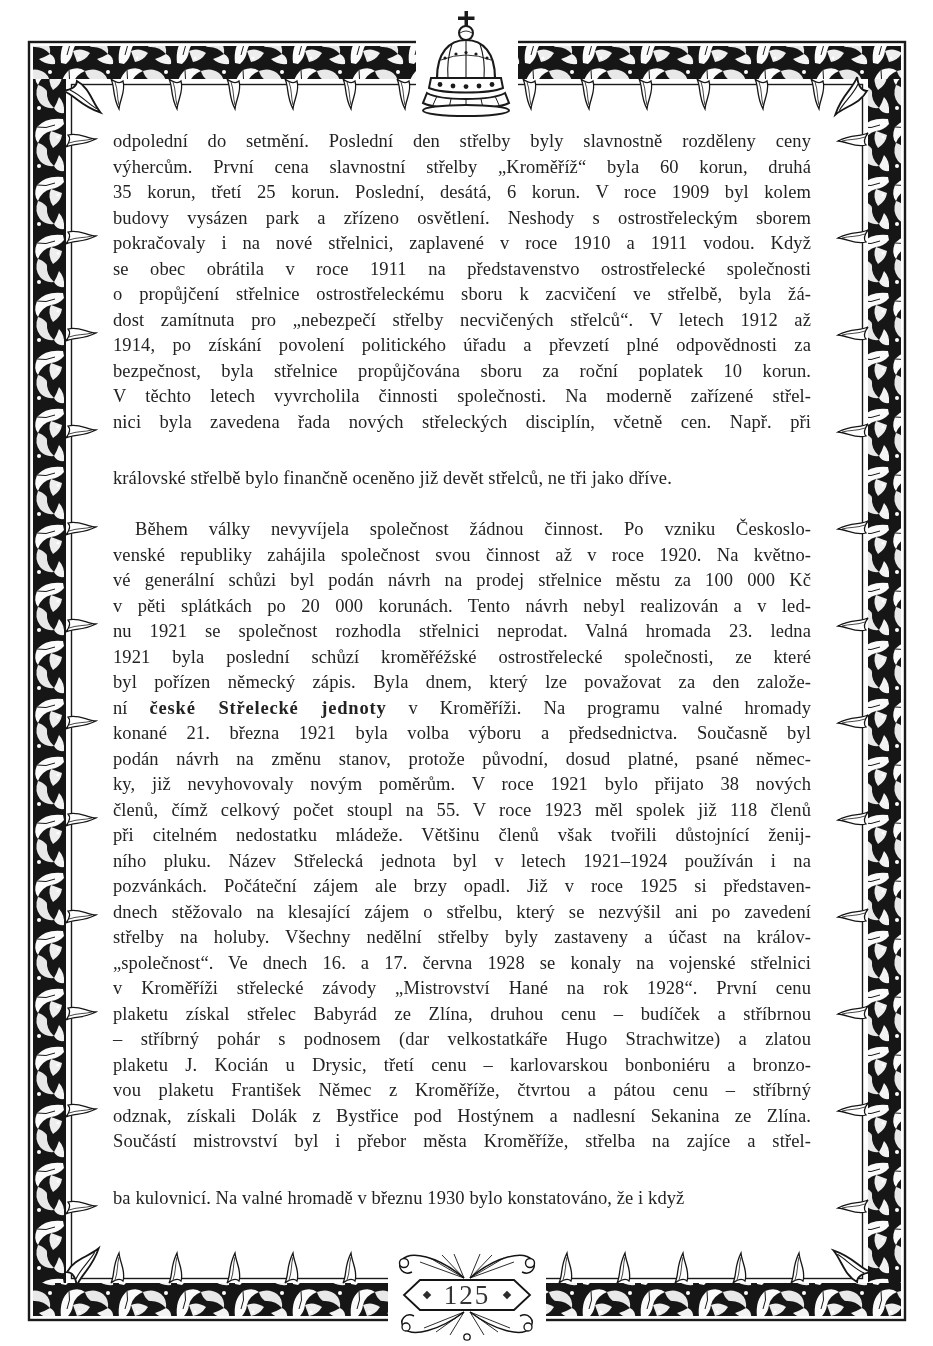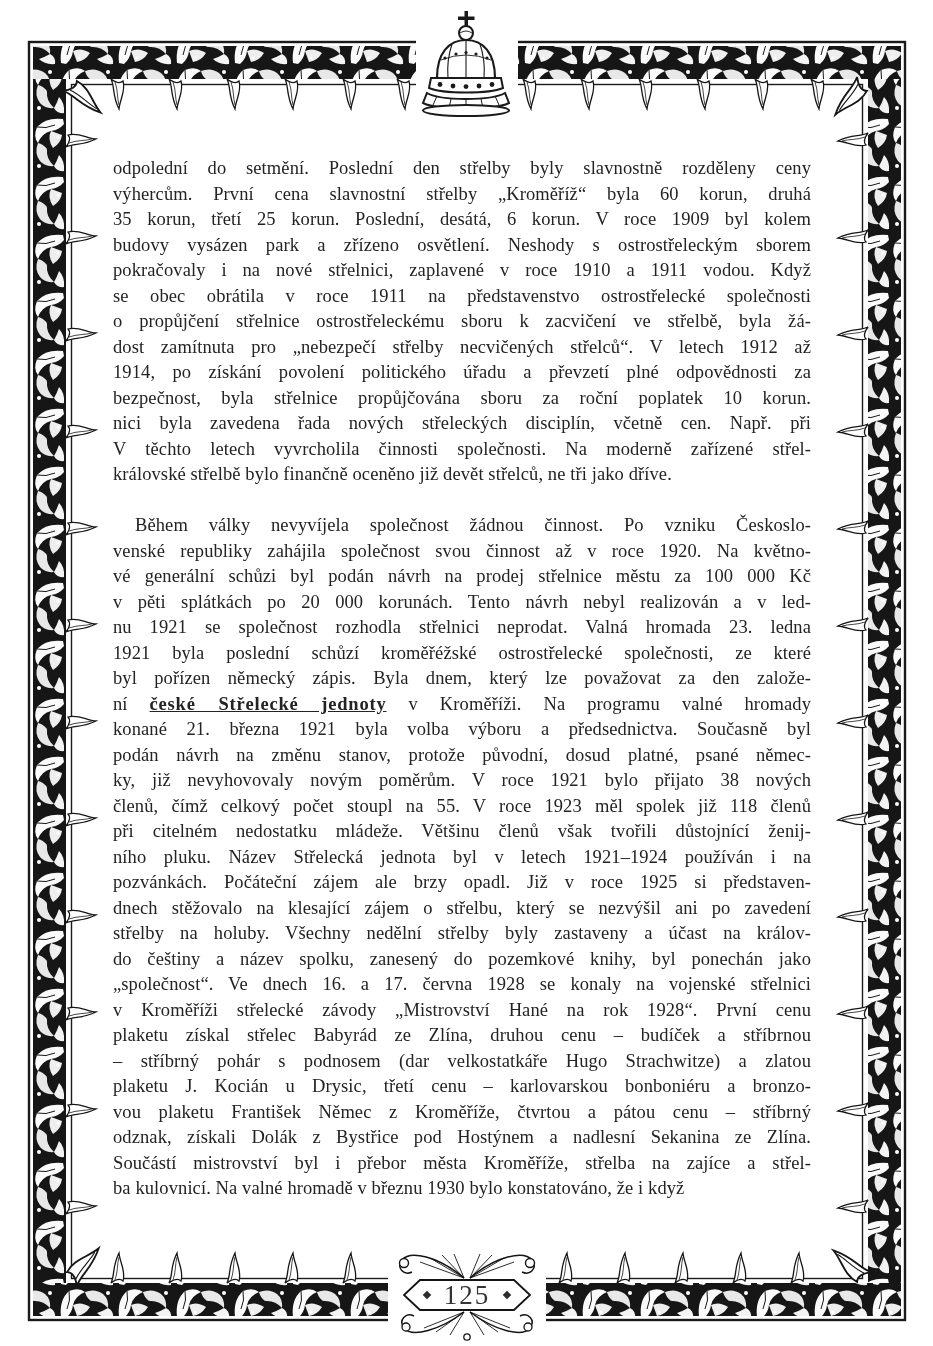--- a/index.html
+++ b/index.html
@@ -5,29 +5,29 @@
   html,body{margin:0;padding:0;background:#ffffff;}
   .page{
     position:relative;
     width:933px;height:1346px;
     background:#ffffff;
     overflow:hidden;
     font-family:"Liberation Serif","DejaVu Serif",serif;
   }
   .border-svg{position:absolute;left:0;top:0;}
   .text-block{
-    position:absolute;left:113px;top:156px;width:698px;
+    position:absolute;left:113px;top:129px;width:698px;
     color:#232323;
     font-size:18.5px;line-height:25.5px;
     letter-spacing:0.1px;
   }
   .para + .para{margin-top:25.5px;}
   .line{text-align:justify;text-align-last:justify;white-space:normal;}
-  .line.last{text-align-last:auto;}
-  .line b{font-weight:bold;letter-spacing:0.8px;text-decoration:underline;}
+  .line.last{text-align-last:auto;margin-top:31px;}
+  .line b{font-weight:bold;letter-spacing:0.8px;}
 </style>
 </head>
 <body>
 
 <div class="page">
 
   <svg class="border-svg" width="933" height="1346" viewBox="0 0 933 1346" xmlns="http://www.w3.org/2000/svg">
     <defs>
 
       <pattern id="bh" width="58" height="33" patternUnits="userSpaceOnUse">
@@ -262,43 +262,42 @@
         <div class="line">odpolední do setmění. Poslední den střelby byly slavnostně rozděleny ceny</div>
         <div class="line">výhercům. První cena slavnostní střelby „Kroměříž“ byla 60 korun, druhá</div>
         <div class="line">35 korun, třetí 25 korun. Poslední, desátá, 6 korun. V roce 1909 byl kolem</div>
         <div class="line">budovy vysázen park a zřízeno osvětlení. Neshody s ostrostřeleckým sborem</div>
         <div class="line">pokračovaly i na nové střelnici, zaplavené v roce 1910 a 1911 vodou. Když</div>
         <div class="line">se obec obrátila v roce 1911 na představenstvo ostrostřelecké společnosti</div>
         <div class="line">o propůjčení střelnice ostrostřeleckému sboru k zacvičení ve střelbě, byla žá-</div>
         <div class="line">dost zamítnuta pro „nebezpečí střelby necvičených střelců“. V letech 1912 až</div>
         <div class="line">1914, po získání povolení politického úřadu a převzetí plné odpovědnosti za</div>
         <div class="line">bezpečnost, byla střelnice propůjčována sboru za roční poplatek 10 korun.</div>
+        <div class="line">V těchto letech vyvrcholila činnosti společnosti. Na moderně zařízené střel-</div>
         <div class="line">nici byla zavedena řada nových střeleckých disciplín, včetně cen. Např. při</div>
-        <div class="line">V těchto letech vyvrcholila činnosti společnosti. Na moderně zařízené střel-</div>
         <div class="line last">královské střelbě bylo finančně oceněno již devět střelců, ne tři jako dříve.</div>
       </div>
     <div class="para">
         <div class="line" style="text-indent: 22px;">Během války nevyvíjela společnost žádnou činnost. Po vzniku Českoslo-</div>
         <div class="line">venské republiky zahájila společnost svou činnost až v roce 1920. Na květno-</div>
         <div class="line">vé generální schůzi byl podán návrh na prodej střelnice městu za 100 000 Kč</div>
         <div class="line">v pěti splátkách po 20 000 korunách. Tento návrh nebyl realizován a v led-</div>
         <div class="line">nu 1921 se společnost rozhodla střelnici neprodat. Valná hromada 23. ledna</div>
         <div class="line">1921 byla poslední schůzí kroměřéžské ostrostřelecké společnosti, ze které</div>
         <div class="line">byl pořízen německý zápis. Byla dnem, který lze považovat za den založe-</div>
         <div class="line">ní <b>české Střelecké jednoty</b> v Kroměříži. Na programu valné hromady</div>
         <div class="line">konané 21. března 1921 byla volba výboru a předsednictva. Současně byl</div>
         <div class="line">podán návrh na změnu stanov, protože původní, dosud platné, psané němec-</div>
         <div class="line">ky, již nevyhovovaly novým poměrům. V roce 1921 bylo přijato 38 nových</div>
         <div class="line">členů, čímž celkový počet stoupl na 55. V roce 1923 měl spolek již 118 členů</div>
         <div class="line">při citelném nedostatku mládeže. Většinu členů však tvořili důstojnící ženij-</div>
         <div class="line">ního pluku. Název Střelecká jednota byl v letech 1921–1924 používán i na</div>
         <div class="line">pozvánkách. Počáteční zájem ale brzy opadl. Již v roce 1925 si představen-</div>
         <div class="line">dnech stěžovalo na klesající zájem o střelbu, který se nezvýšil ani po zavedení</div>
         <div class="line">střelby na holuby. Všechny nedělní střelby byly zastaveny a účast na králov-</div>
-        <div class="line">do češtiny a název spolku, zanesený do pozemkové knihy, byl ponechán jako</div>
         <div class="line">„společnost“. Ve dnech 16. a 17. června 1928 se konaly na vojenské střelnici</div>
         <div class="line">v Kroměříži střelecké závody „Mistrovství Hané na rok 1928“. První cenu</div>
         <div class="line">plaketu získal střelec Babyrád ze Zlína, druhou cenu – budíček a stříbrnou</div>
         <div class="line">– stříbrný pohár s podnosem (dar velkostatkáře Hugo Strachwitze) a zlatou</div>
         <div class="line">plaketu J. Kocián u Drysic, třetí cenu – karlovarskou bonboniéru a bronzo-</div>
         <div class="line">vou plaketu František Němec z Kroměříže, čtvrtou a pátou cenu – stříbrný</div>
         <div class="line">odznak, získali Dolák z Bystřice pod Hostýnem a nadlesní Sekanina ze Zlína.</div>
         <div class="line">Součástí mistrovství byl i přebor města Kroměříže, střelba na zajíce a střel-</div>
         <div class="line last">ba kulovnicí. Na valné hromadě v březnu 1930 bylo konstatováno, že i když</div>
       </div>

